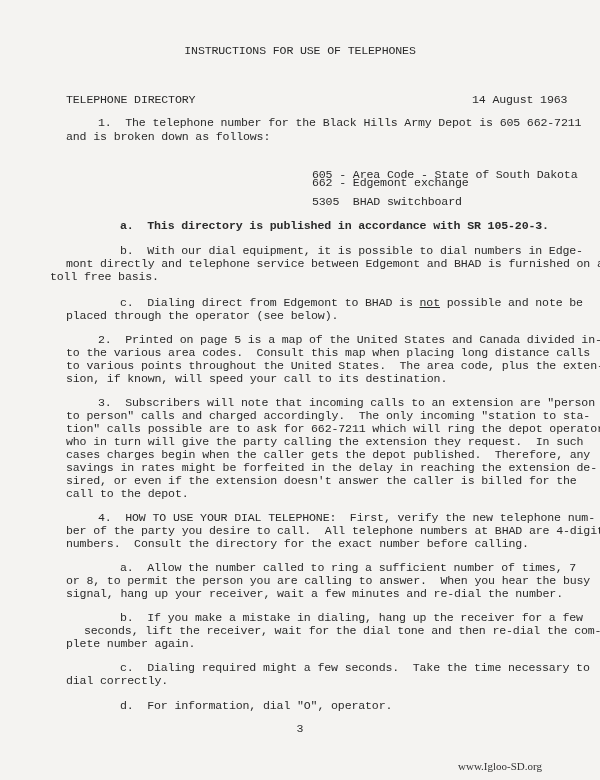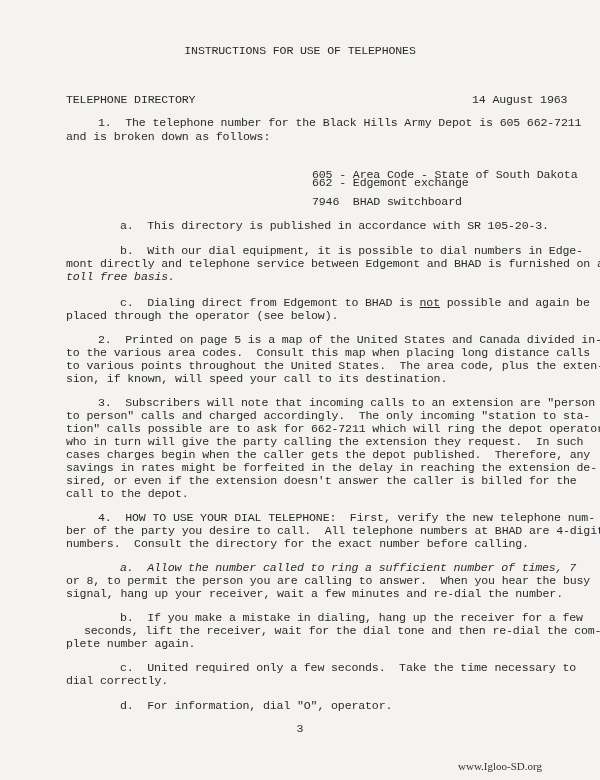--- a/index.html
+++ b/index.html
@@ -35,29 +35,29 @@
 
   <div class="ln center" style="top:44px;">INSTRUCTIONS FOR USE OF TELEPHONES</div>
   <div class="ln" style="left:66px; top:93px;">TELEPHONE DIRECTORY</div>
   <div class="ln" style="left:472px; top:93px;">14 August 1963</div>
 
   <div>
     <div class="ln" style="left:98px; top:116px;">1.  The telephone number for the Black Hills Army Depot is 605 662-7211</div>
     <div class="ln" style="left:66px; top:130px;">and is broken down as follows:</div>
     <div class="ln" style="left:312px; top:168px;">605 - Area Code - State of South Dakota</div>
     <div class="ln" style="left:312px; top:176px;">662 - Edgemont exchange</div>
-    <div class="ln" style="left:312px; top:195px;">7946  BHAD switchboard</div>
+    <div class="ln" style="left:312px; top:195px;">5305  BHAD switchboard</div>
 
-    <div class="ln" style="left:120px; top:219px;">a.  This directory is published in accordance with SR 105-20-3.</div>
+    <div class="ln" style="left:120px; top:219px;font-weight:bold;">a.  This directory is published in accordance with SR 105-20-3.</div>
 
     <div class="ln" style="left:120px; top:244px;">b.  With our dial equipment, it is possible to dial numbers in Edge-</div>
     <div class="ln" style="left:66px; top:257px;">mont directly and telephone service between Edgemont and BHAD is furnished on a</div>
-    <div class="ln" style="left:66px; top:270px;font-style:italic;">toll free basis.</div>
+    <div class="ln" style="left:50px; top:270px;">toll free basis.</div>
 
-    <div class="ln" style="left:120px; top:296px;"><span>c.  Dialing direct from Edgemont to BHAD is </span><span class="u">not</span><span> possible and again be</span></div>
+    <div class="ln" style="left:120px; top:296px;"><span>c.  Dialing direct from Edgemont to BHAD is </span><span class="u">not</span><span> possible and note be</span></div>
     <div class="ln" style="left:66px; top:309px;">placed through the operator (see below).</div>
   </div>
 
   <div>
     <div class="ln" style="left:98px; top:333px;">2.  Printed on page 5 is a map of the United States and Canada divided in-</div>
     <div class="ln" style="left:66px; top:346px;">to the various area codes.  Consult this map when placing long distance calls</div>
     <div class="ln" style="left:66px; top:359px;">to various points throughout the United States.  The area code, plus the exten-</div>
     <div class="ln" style="left:66px; top:372px;">sion, if known, will speed your call to its destination.</div>
   </div>
 
@@ -70,29 +70,29 @@
     <div class="ln" style="left:66px; top:461px;">savings in rates might be forfeited in the delay in reaching the extension de-</div>
     <div class="ln" style="left:66px; top:474px;">sired, or even if the extension doesn't answer the caller is billed for the</div>
     <div class="ln" style="left:66px; top:487px;">call to the depot.</div>
   </div>
 
   <div>
     <div class="ln" style="left:98px; top:511px;text-align:center;">4.  HOW TO USE YOUR DIAL TELEPHONE:  First, verify the new telephone num-</div>
     <div class="ln" style="left:66px; top:524px;">ber of the party you desire to call.  All telephone numbers at BHAD are 4-digit</div>
     <div class="ln" style="left:66px; top:537px;">numbers.  Consult the directory for the exact number before calling.</div>
 
-    <div class="ln" style="left:120px; top:561px;font-style:italic;">a.  Allow the number called to ring a sufficient number of times, 7</div>
+    <div class="ln" style="left:120px; top:561px;">a.  Allow the number called to ring a sufficient number of times, 7</div>
     <div class="ln" style="left:66px; top:574px;">or 8, to permit the person you are calling to answer.  When you hear the busy</div>
     <div class="ln" style="left:66px; top:587px;">signal, hang up your receiver, wait a few minutes and re-dial the number.</div>
 
     <div class="ln" style="left:120px; top:611px;">b.  If you make a mistake in dialing, hang up the receiver for a few</div>
     <div class="ln" style="left:84px; top:624px;">seconds, lift the receiver, wait for the dial tone and then re-dial the com-</div>
     <div class="ln" style="left:66px; top:637px;">plete number again.</div>
 
-    <div class="ln" style="left:120px; top:661px;">c.  United required only a few seconds.  Take the time necessary to</div>
+    <div class="ln" style="left:120px; top:661px;">c.  Dialing required might a few seconds.  Take the time necessary to</div>
     <div class="ln" style="left:66px; top:674px;">dial correctly.</div>
 
     <div class="ln" style="left:120px; top:699px;">d.  For information, dial "O", operator.</div>
   </div>
 
   <div class="ln center" style="top:722px;">3</div>
 
   <div class="footer" style="left:458px; top:760px;">www.Igloo-SD.org</div>
 </div>
 

